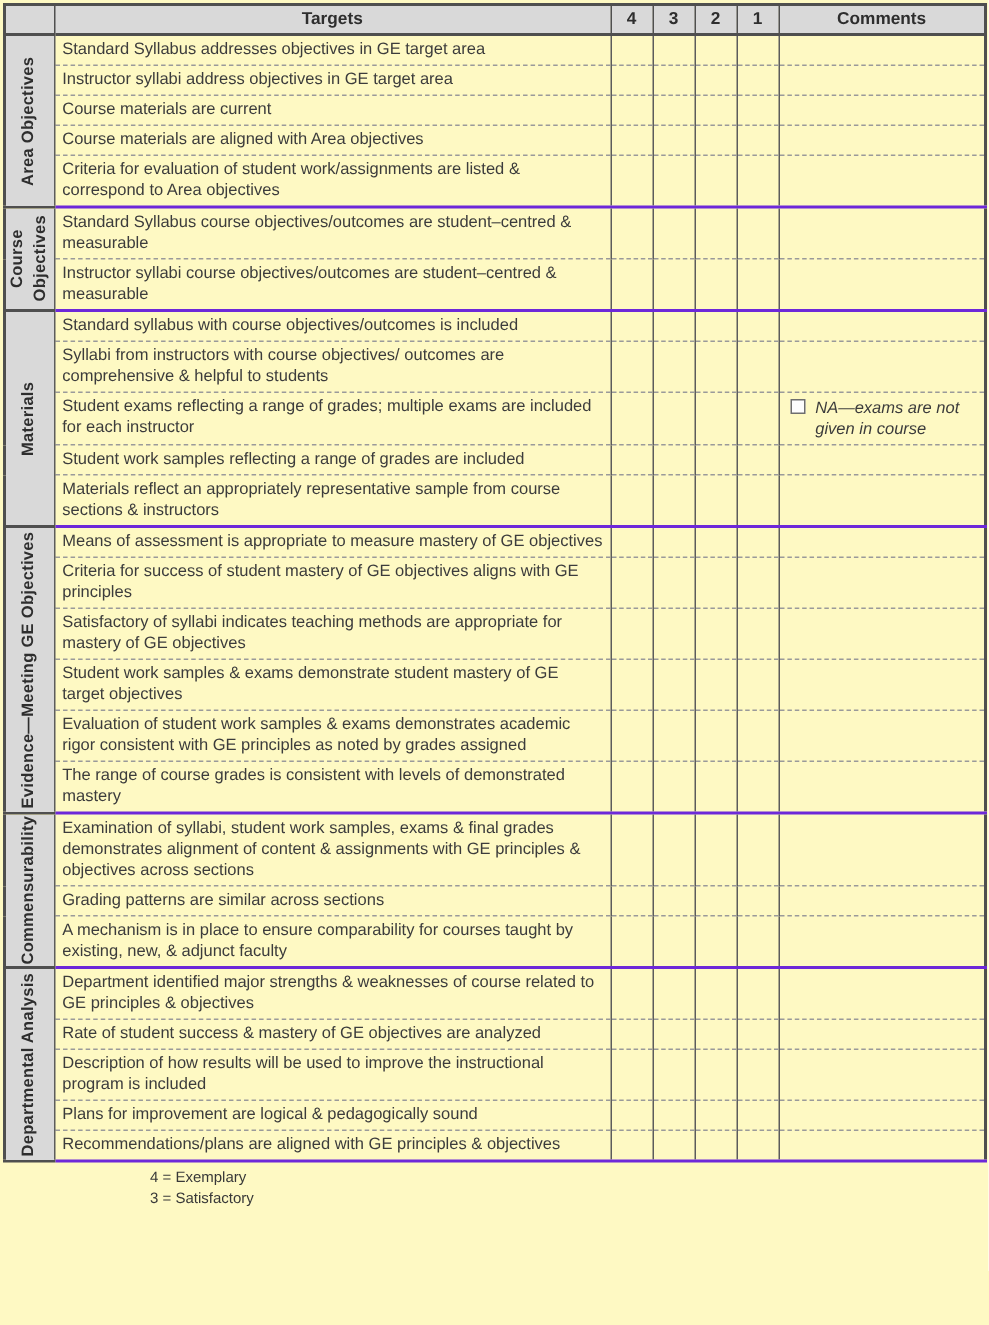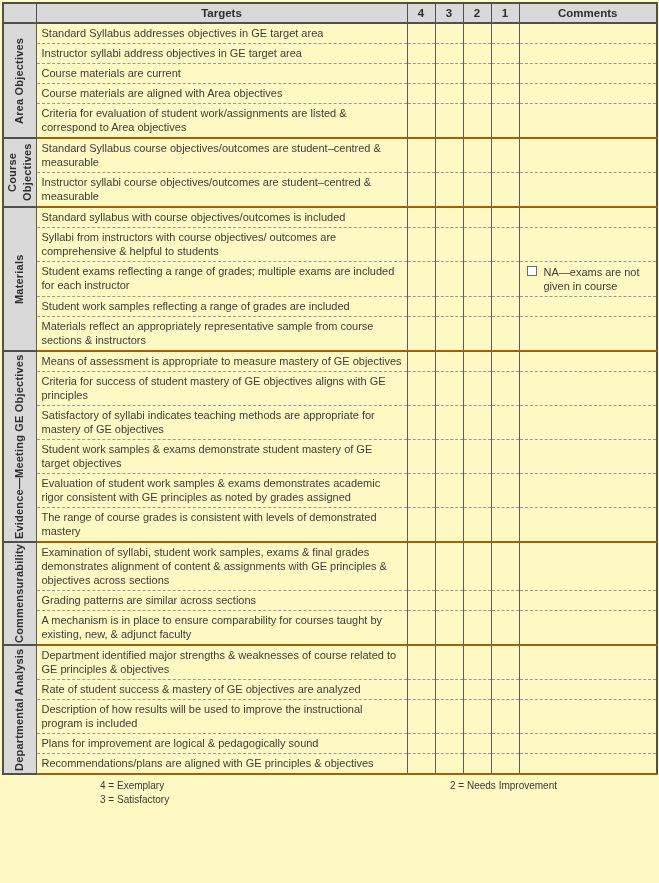--- a/index.html
+++ b/index.html
@@ -37,21 +37,21 @@
   }
   tbody td {
     border-left: 1px solid #5c5c5c;
     border-right: 1px solid #5c5c5c;
     border-bottom: 1px dashed #9a9a9a;
     padding: 2px 4px 3px 5px;
     font-size: 11px;
     line-height: 14px;
     vertical-align: top;
   }
-  tbody tr.sec-end td { border-bottom: 2px solid #a16207; }
+  tbody tr.sec-end td { border-bottom: 2px solid #6d28d9; }
   td.cat {
     background: #d9d9d9;
     border-bottom: 2px solid #4f4f4f;
     position: relative;
     padding: 0;
   }
   .vtext {
     position: absolute;
     top: 0; bottom: 0; left: 0; right: 0;
     display: flex;
@@ -60,21 +60,21 @@
     writing-mode: vertical-rl;
     transform: rotate(180deg);
     font-weight: bold;
     font-size: 11px;
     line-height: 15px;
     color: #2e2e2e;
     text-align: center;
     letter-spacing: 0.2px;
   }
   td.rate { padding: 0; }
-  td.cmt  { padding: 3px 4px 3px 6px; }
+  td.cmt  { padding: 3px 4px 3px 6px; font-style: italic; }
   .checkbox {
     display: inline-block;
     width: 10px; height: 10px;
     border: 1px solid #6e6e6e;
     background: #fdfdfd;
     margin: 1px 7px 0 1px;
     vertical-align: top;
   }
   .cmt-text {
     display: inline-block;
@@ -357,18 +357,17 @@
         </tr>
       </tbody>
   </table>
 
   <div class="legend">
     <div class="legend-col left">
       <div>4 = Exemplary</div>
       <div>3 = Satisfactory</div>
     </div>
     <div class="legend-col right">
-      <div>2 = Needs Improvement</div>
     </div>
   </div>
 
 
 </div>
 
 </body></html>

